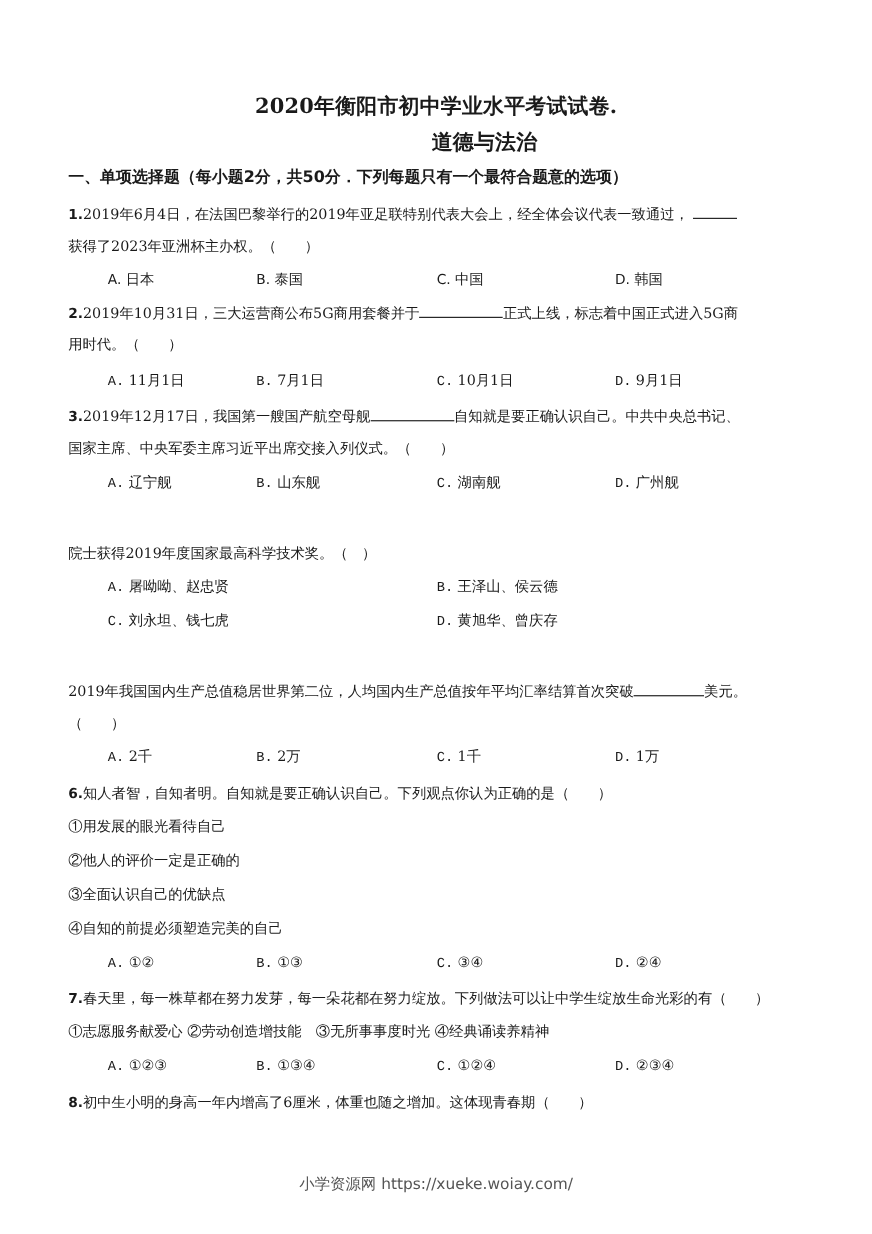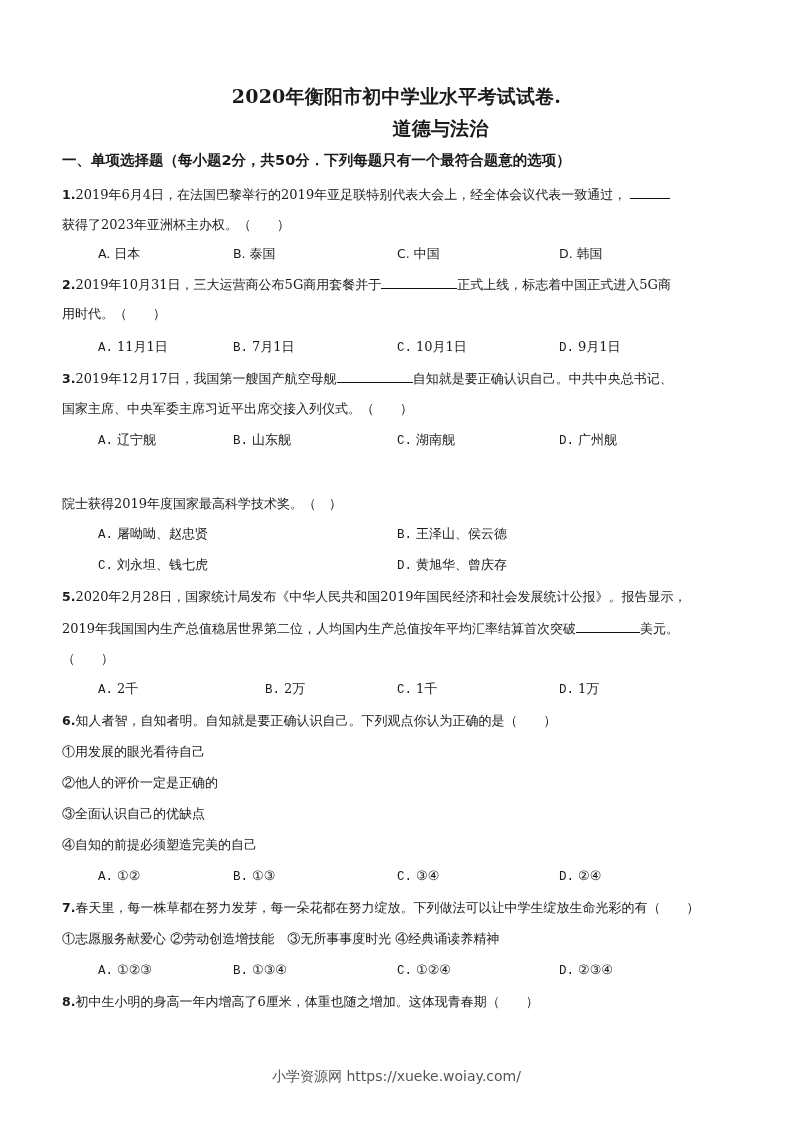--- a/index.html
+++ b/index.html
@@ -112,29 +112,26 @@
   <div class="opt col-b" style="top:432px;"><span class="key">B.</span><span>山东舰</span></div>
   <div class="opt col-c" style="top:432px;"><span class="key">C.</span><span>湖南舰</span></div>
   <div class="opt col-d" style="top:432px;"><span class="key">D.</span><span>广州舰</span></div>
 
   <div class="line" style="top:496px;">院士获得2019年度国家最高科学技术奖。（　）</div>
   <div class="opt col-a" style="top:526px;"><span class="key">A.</span><span>屠呦呦、赵忠贤</span></div>
   <div class="opt col-b2" style="top:526px;"><span class="key">B.</span><span>王泽山、侯云德</span></div>
   <div class="opt col-a" style="top:557px;"><span class="key">C.</span><span>刘永坦、钱七虎</span></div>
   <div class="opt col-b2" style="top:557px;"><span class="key">D.</span><span>黄旭华、曾庆存</span></div>
 
-  <div class="line" style="top:589px;">
-    <span class="qnum">5.</span><span>2020年2月28日，国家统计局发布《中华人民共和国2019年国民经济和社会发展统计公报》。报告显示，</span>
-  </div>
   <div class="line" style="top:620px;">
     <span>2019年我国国内生产总值稳居世界第二位，人均国内生产总值按年平均汇率结算首次突破</span><span class="blank" style="width:64px;"></span><span>美元。</span>
   </div>
   <div class="line" style="top:651px;">（　　）</div>
   <div class="opt col-a" style="top:681px;"><span class="key">A.</span><span>2千</span></div>
-  <div class="opt col-b" style="top:681px;margin-left:32px;"><span class="key">B.</span><span>2万</span></div>
+  <div class="opt col-b" style="top:681px;"><span class="key">B.</span><span>2万</span></div>
   <div class="opt col-c" style="top:681px;"><span class="key">C.</span><span>1千</span></div>
   <div class="opt col-d" style="top:681px;"><span class="key">D.</span><span>1万</span></div>
 
   <div class="line" style="top:713px;">
     <span class="qnum">6.</span><span>知人者智，自知者明。自知就是要正确认识自己。下列观点你认为正确的是（　　）</span>
   </div>
   <div class="line" style="top:744px;">①用发展的眼光看待自己</div>
   <div class="line" style="top:775px;">②他人的评价一定是正确的</div>
   <div class="line" style="top:806px;">③全面认识自己的优缺点</div>
   <div class="line" style="top:837px;">④自知的前提必须塑造完美的自己</div>

